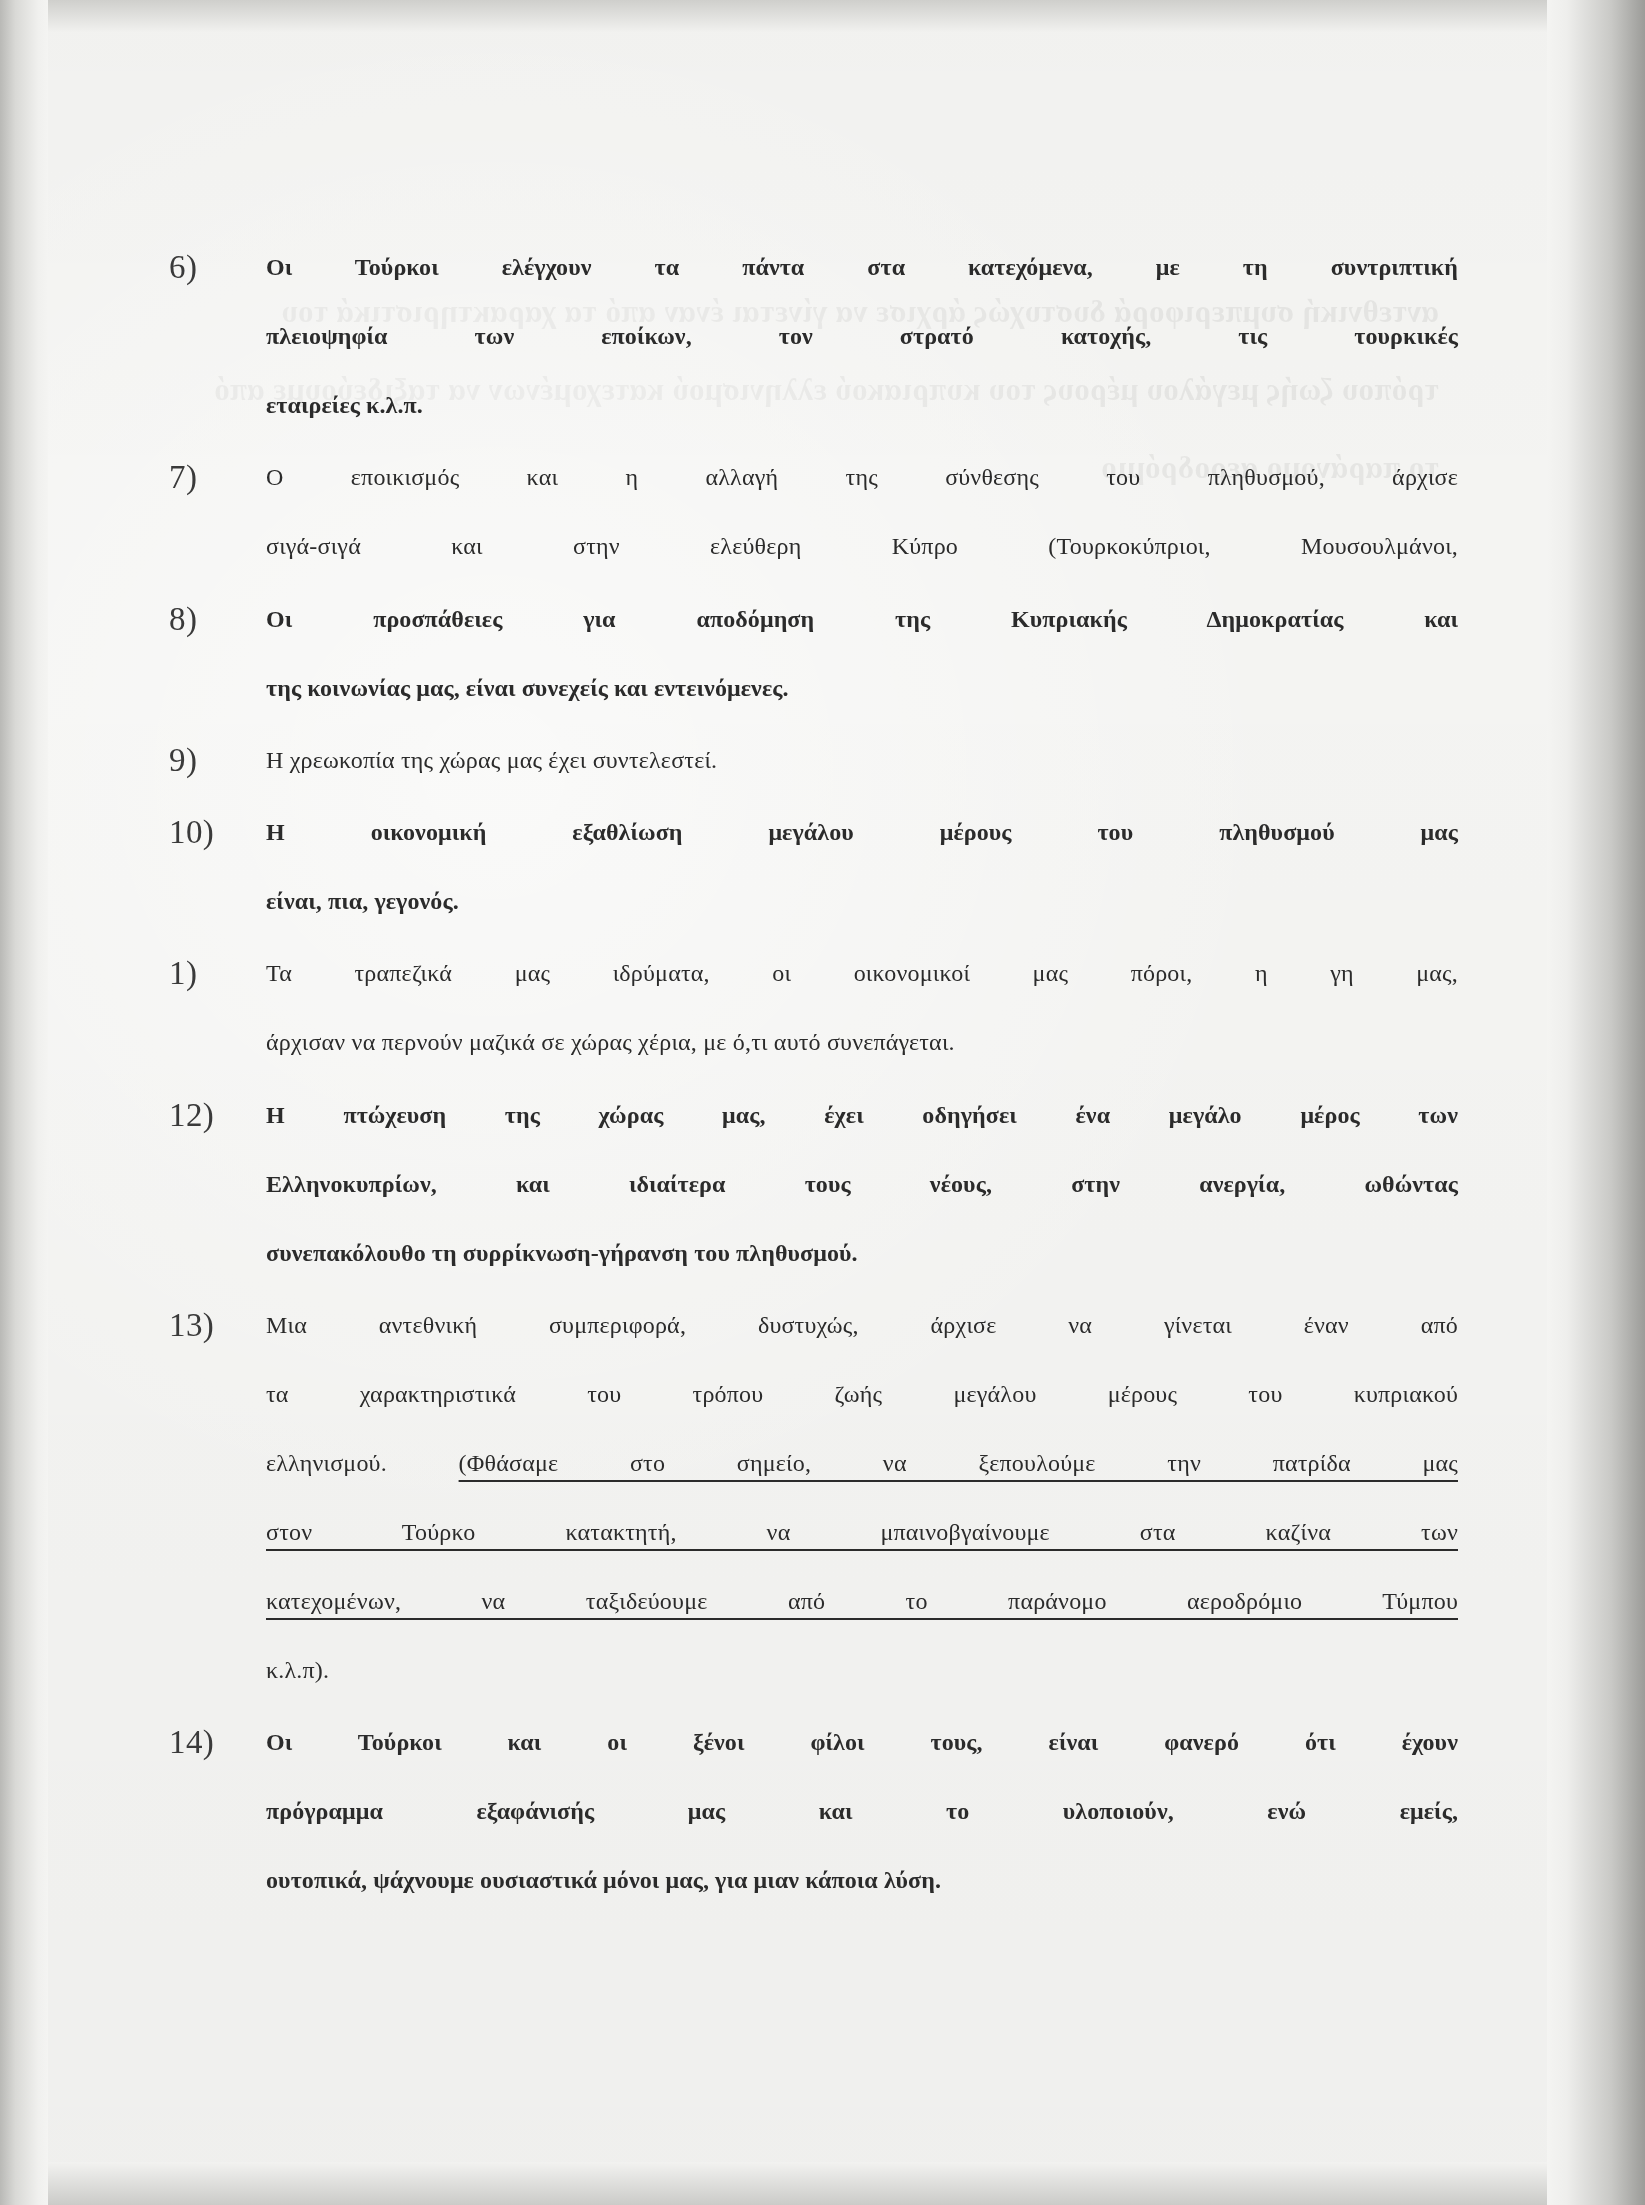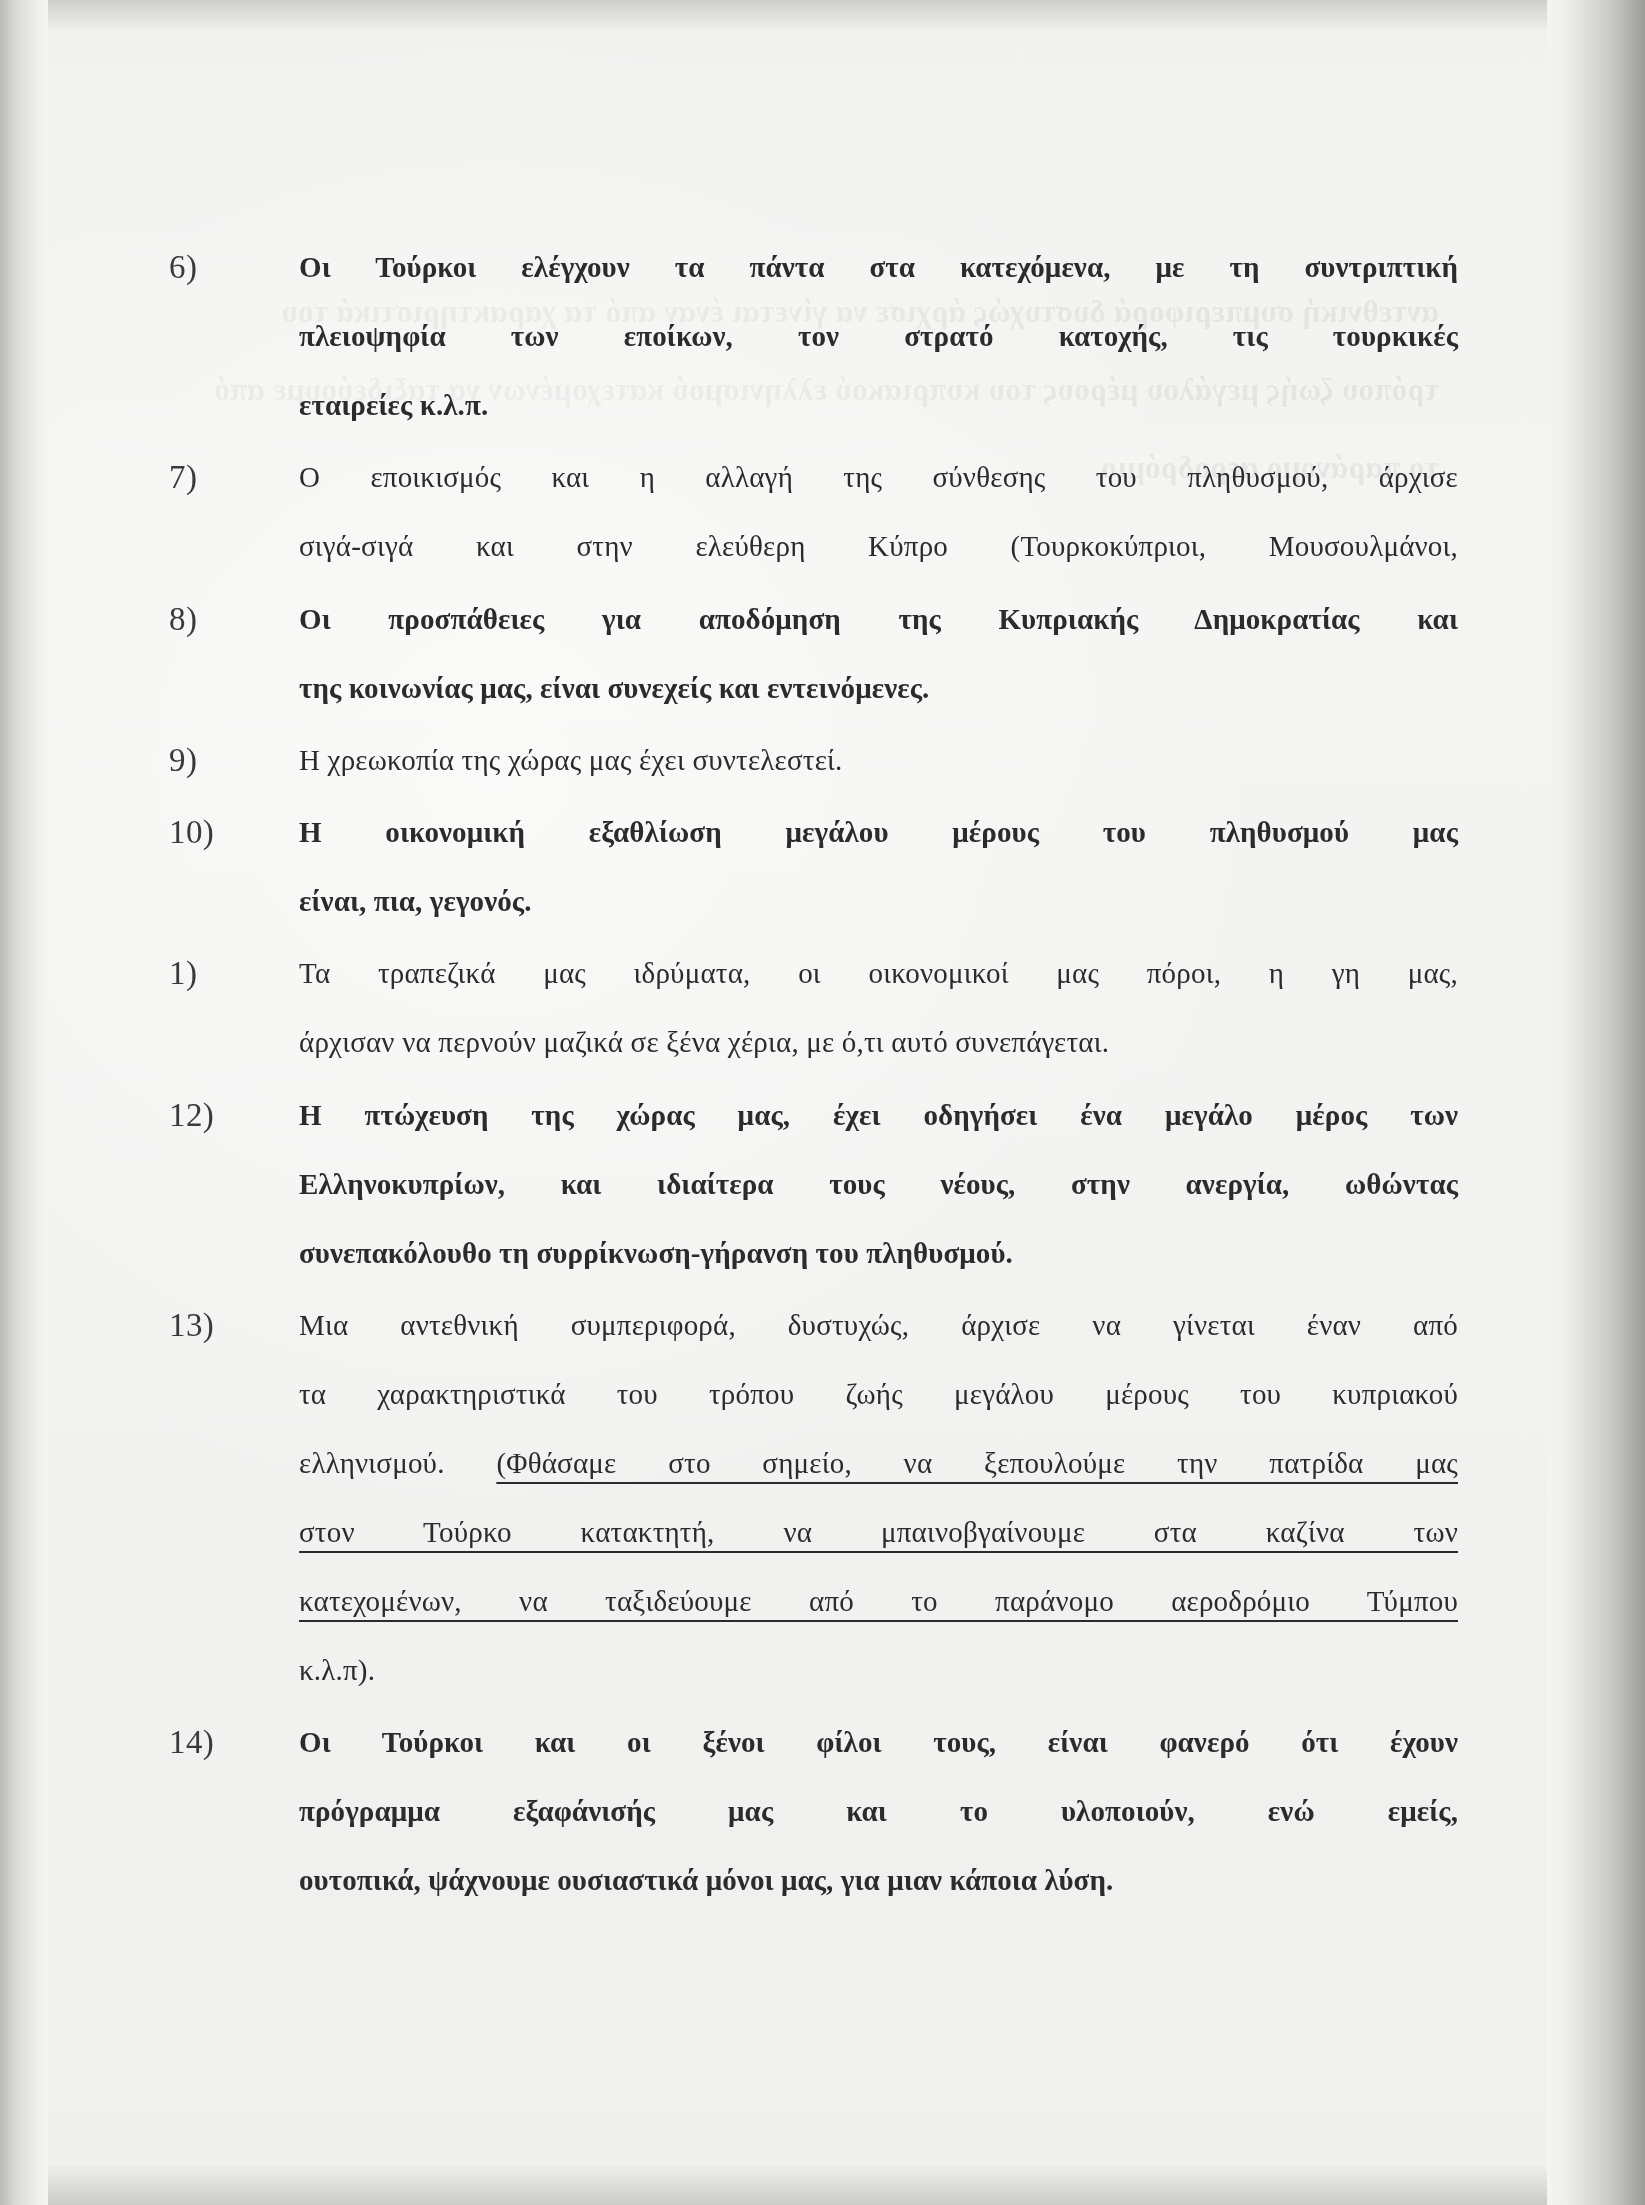--- a/index.html
+++ b/index.html
@@ -88,27 +88,26 @@
   .marker {
     width: 97px;
     flex: 0 0 97px;
     font-size: 33px;
     line-height: 69px;
     color: #3a3a3a;
     letter-spacing: 0.4px;
   }
   .body {
     flex: 1 1 auto;
-    font-size: 29px;
+    font-size: 24px;
     line-height: 69px;
     text-align: justify;
     text-justify: inter-word;
     hyphens: none;
     letter-spacing: 0.2px;
-    margin-left: 33px;
   }
   .body.bold {
     font-weight: bold;
     letter-spacing: 0.1px;
   }
   
   .body > .ln {
     display: block;
   }
   .body > .ln.justify {
@@ -177,21 +176,21 @@
       <div class="body bold">
         <span class="ln justify">Η οικονομική εξαθλίωση μεγάλου μέρους του πληθυσμού μας</span>
         <span class="ln last">είναι, πια, γεγονός.</span>
       </div>
     </div>
 
     <div class="item">
       <div class="marker">1)</div>
       <div class="body">
         <span class="ln justify">Τα τραπεζικά μας ιδρύματα, οι οικονομικοί μας πόροι, η γη μας,</span>
-        <span class="ln last">άρχισαν να περνούν μαζικά σε ξένα χέρια, με ό,τι αυτό συνεπάγεται.</span>
+        <span class="ln last">άρχισαν να περνούν μαζικά σε χώρας χέρια, με ό,τι αυτό συνεπάγεται.</span>
       </div>
     </div>
 
     <div class="item">
       <div class="marker">12)</div>
       <div class="body bold">
         <span class="ln justify">Η πτώχευση της χώρας μας, έχει οδηγήσει ένα μεγάλο μέρος των</span>
         <span class="ln justify">Ελληνοκυπρίων, και ιδιαίτερα τους νέους, στην ανεργία, ωθώντας</span>
         <span class="ln last">συνεπακόλουθο τη συρρίκνωση-γήρανση του πληθυσμού.</span>
       </div>

